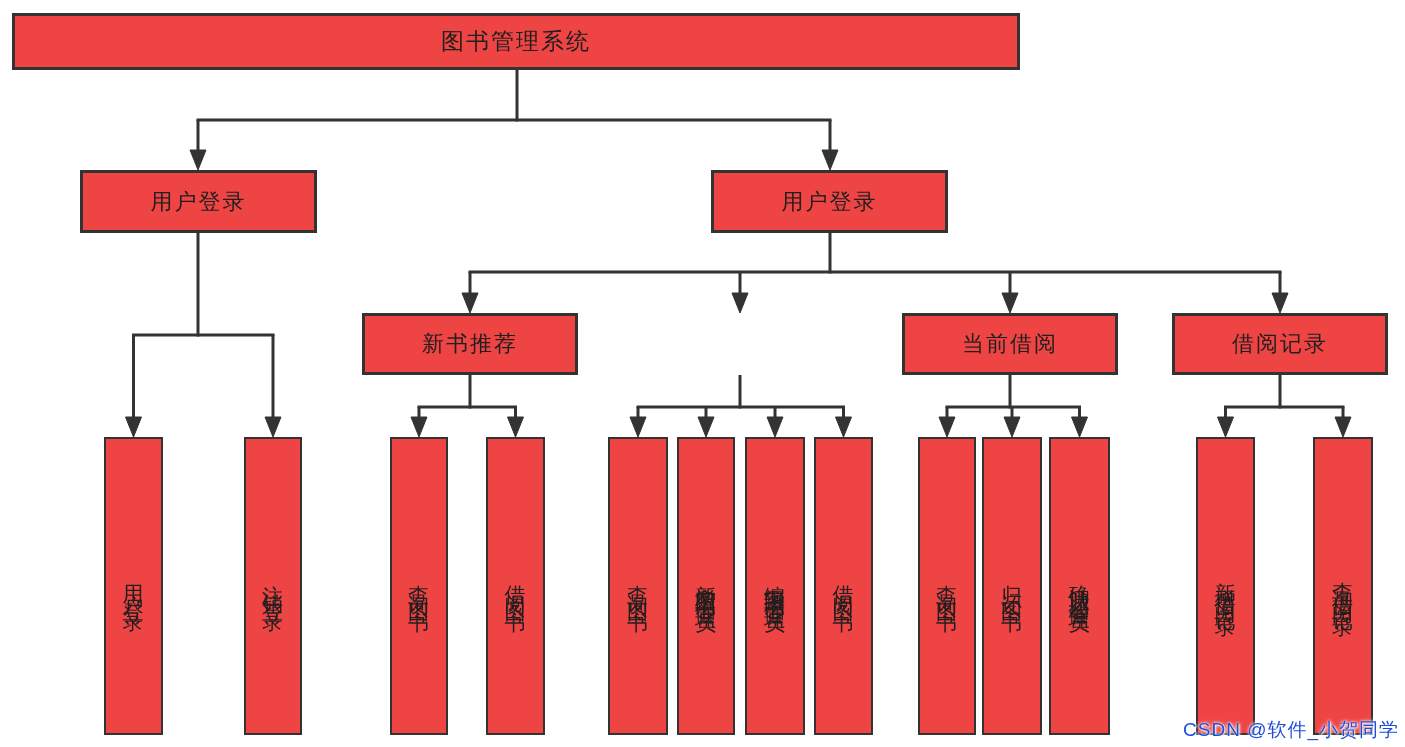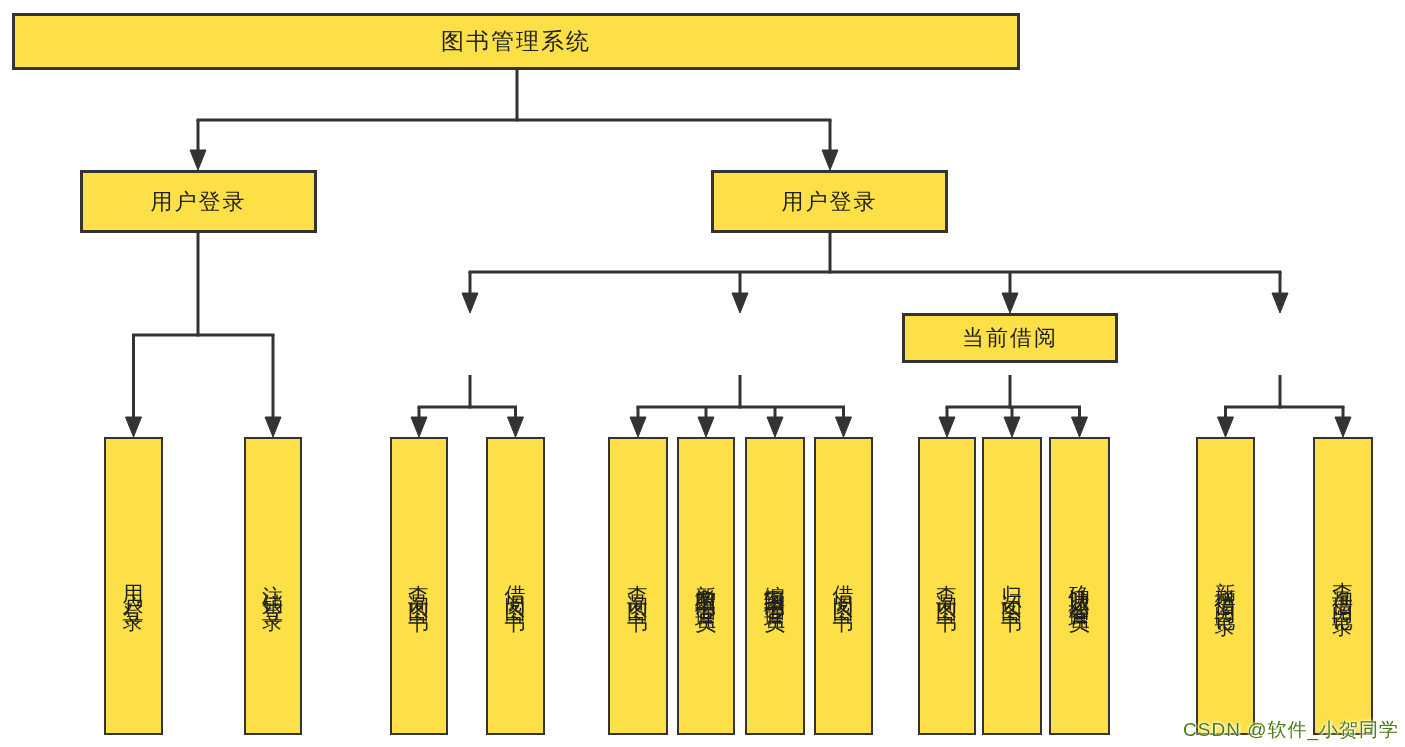--- a/index.html
+++ b/index.html
@@ -6,36 +6,36 @@
   body{
     width:1405px;height:747px;position:relative;overflow:hidden;
     background:#ffffff;
     font-family:"Liberation Sans","DejaVu Sans",sans-serif;
   }
   .canvas{position:absolute;inset:0;}
   svg.connectors{position:absolute;left:0;top:0;width:1405px;height:747px;}
   svg.connectors line{stroke:#333333;stroke-width:3;}
   svg.connectors polygon{fill:#333333;stroke:#333333;}
   .node{
-    position:absolute;box-sizing:border-box;background:#fde047;
+    position:absolute;box-sizing:border-box;background:#ef4444;
     border:3px solid #333333;color:#1f1f1f;
     display:flex;align-items:center;justify-content:center;
   }
   .hnode{font-size:22px;letter-spacing:2px;}
   .root-node{font-size:23px;}
   .leaf{border-width:2.5px;font-size:21px;}
   .leaf .vtext{
     writing-mode:vertical-rl;text-orientation:mixed;
     letter-spacing:9px;line-height:1;
   }
   .leaf.tight .vtext{letter-spacing:4px;}
   .leaf.mid .vtext{letter-spacing:7px;}
   .watermark{
     position:absolute;right:6px;bottom:4px;
-    font-size:19px;letter-spacing:1px;color:#4d7c0f;
+    font-size:19px;letter-spacing:1px;color:#1d4ed8;
     text-shadow:0 0 2px #ffffff,0 0 4px #ffffff,1px 1px 2px #ffffff;
     z-index:5;white-space:nowrap;
   }
 </style>
 </head>
 <body>
 
 <div class="canvas">
 
   <svg class="connectors" viewBox="0 0 1405 747">
@@ -111,22 +111,28 @@
     <span>图书管理系统</span>
   </div>
 
   <div class="node hnode" style="left:80px;top:170px;width:237px;height:63px">
     <span>用户登录</span>
   </div>
   <div class="node hnode" style="left:711px;top:170px;width:237px;height:63px">
     <span>用户登录</span>
   </div>
 
-  <div class="node hnode" style="left:902px;top:313px;width:216px;height:50px">
+  <div class="node hnode" style="left:362px;top:313px;width:216px;height:62px">
+    <span>新书推荐</span>
+  </div>
+  <div class="node hnode" style="left:902px;top:313px;width:216px;height:62px">
     <span>当前借阅</span>
+  </div>
+  <div class="node hnode" style="left:1172px;top:313px;width:216px;height:62px">
+    <span>借阅记录</span>
   </div>
 
   <div class="node leaf" style="left:104px;top:437px;width:59px;height:298px">
     <span class="vtext">用户登录</span>
   </div>
   <div class="node leaf" style="left:244px;top:437px;width:58px;height:298px">
     <span class="vtext">注销登录</span>
   </div>
 
   <div class="node leaf" style="left:390px;top:437px;width:58px;height:298px">

